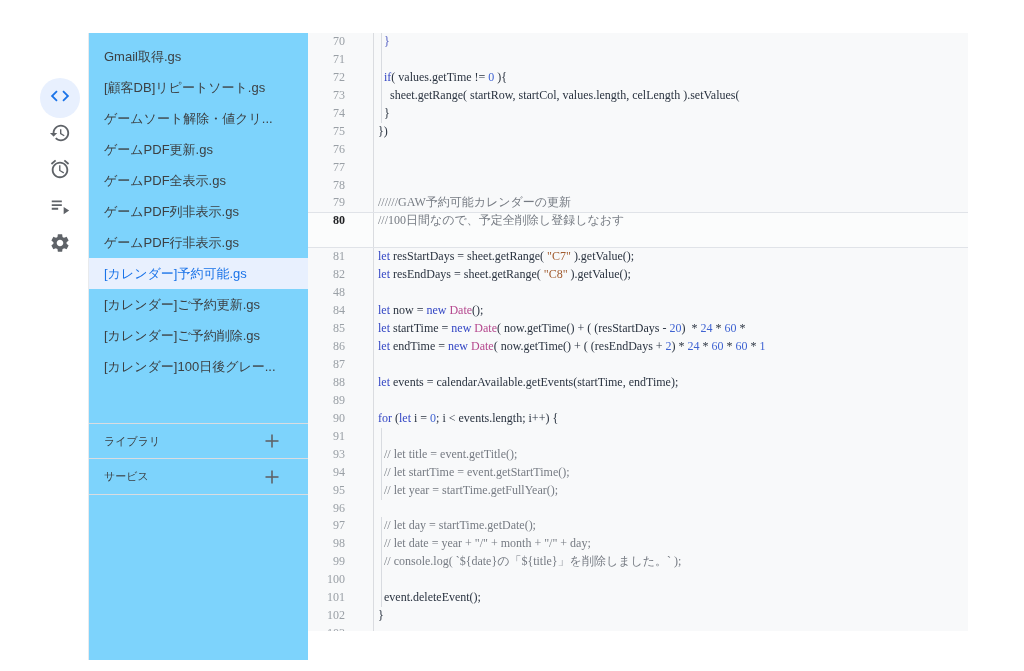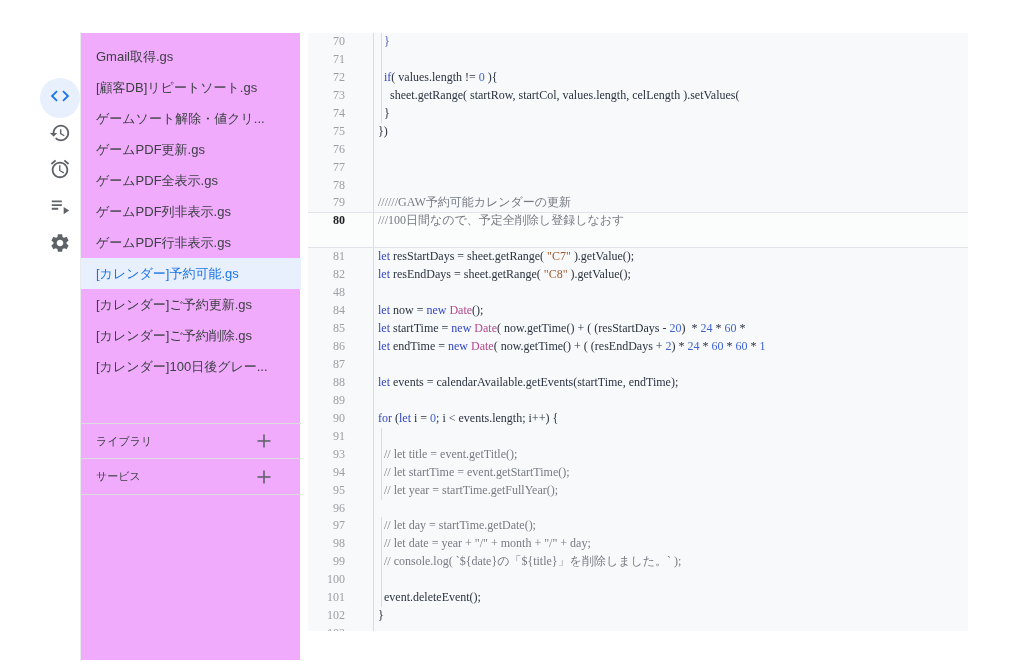--- a/index.html
+++ b/index.html
@@ -17,21 +17,21 @@
   
   .rail{position:absolute;left:0;top:33px;width:88px;height:620px;background:#fff}
   .rail-btn{position:absolute;left:48px;width:24px;height:24px;display:flex;
     align-items:center;justify-content:center;cursor:pointer}
   .rail-btn svg{fill:var(--icon-gray)}
   .rail-btn.active::before{content:"";position:absolute;left:-8px;top:-8px;width:40px;height:40px;
     border-radius:50%;background:var(--selected-bg)}
   .rail-btn.active svg{fill:var(--accent);position:relative}
 
   
-  .sidebar{position:absolute;left:80px;top:33px;width:220px;height:627px;background:#f0abfc;
+  .sidebar{position:absolute;left:88px;top:33px;width:220px;height:627px;background:#7dd3fc;
     border-left:1px solid #e8eaed}
   .files{position:absolute;left:0;top:8px;width:220px}
   .file{height:31px;line-height:31px;padding-left:15px;font-size:13px;color:var(--text);
     white-space:nowrap;overflow:hidden;cursor:pointer}
   .file.sel{background:var(--selected-bg);color:var(--accent)}
   .section{position:absolute;left:0;width:220px;border-top:1px solid var(--divider);
     display:flex;align-items:center}
   .section-label{padding-left:15px;font-size:11px;color:var(--text)}
   .plus{position:absolute;right:28px;width:18px;height:18px;cursor:pointer}
   .plus svg{stroke:#5f6368;stroke-width:1.6}
@@ -117,21 +117,21 @@
             <line x1="2.5" y1="9" x2="15.5" y2="9"></line>
           </svg></span>
     </div>
     <div class="sec-end"></div>
   </div>
 
   <div class="editor">
     <div id="code-lines">
         <div class="line g"><div class="gut">70</div><div class="code"><span class="tk-b">  }</span></div></div>
         <div class="line g"><div class="gut">71</div><div class="code"></div></div>
-        <div class="line g"><div class="gut">72</div><div class="code"><span class="tk-p">  </span><span class="tk-k">if</span><span class="tk-p">( values.length != </span><span class="tk-n">0</span><span class="tk-p"> ){</span></div></div>
+        <div class="line g"><div class="gut">72</div><div class="code"><span class="tk-p">  </span><span class="tk-k">if</span><span class="tk-p">( values.getTime != </span><span class="tk-n">0</span><span class="tk-p"> ){</span></div></div>
         <div class="line g"><div class="gut">73</div><div class="code"><span class="tk-p">    sheet.getRange( startRow, startCol, values.length, celLength ).setValues(</span></div></div>
         <div class="line g"><div class="gut">74</div><div class="code"><span class="tk-p">  }</span></div></div>
         <div class="line"><div class="gut">75</div><div class="code"><span class="tk-p">})</span></div></div>
         <div class="line"><div class="gut">76</div><div class="code"></div></div>
         <div class="line"><div class="gut">77</div><div class="code"></div></div>
         <div class="line"><div class="gut">78</div><div class="code"></div></div>
         <div class="line"><div class="gut">79</div><div class="code"><span class="tk-c">//////GAW予約可能カレンダーの更新</span></div></div>
         <div class="line cur"><div class="gut">80</div><div class="code"><span class="tk-c">///100日間なので、予定全削除し登録しなおす</span></div></div>
         <div class="line"><div class="gut">81</div><div class="code"><span class="tk-k">let</span><span class="tk-p"> resStartDays = sheet.getRange( </span><span class="tk-s">"C7"</span><span class="tk-p"> ).getValue();</span></div></div>
         <div class="line"><div class="gut">82</div><div class="code"><span class="tk-k">let</span><span class="tk-p"> resEndDays = sheet.getRange( </span><span class="tk-s">"C8"</span><span class="tk-p"> ).getValue();</span></div></div>

